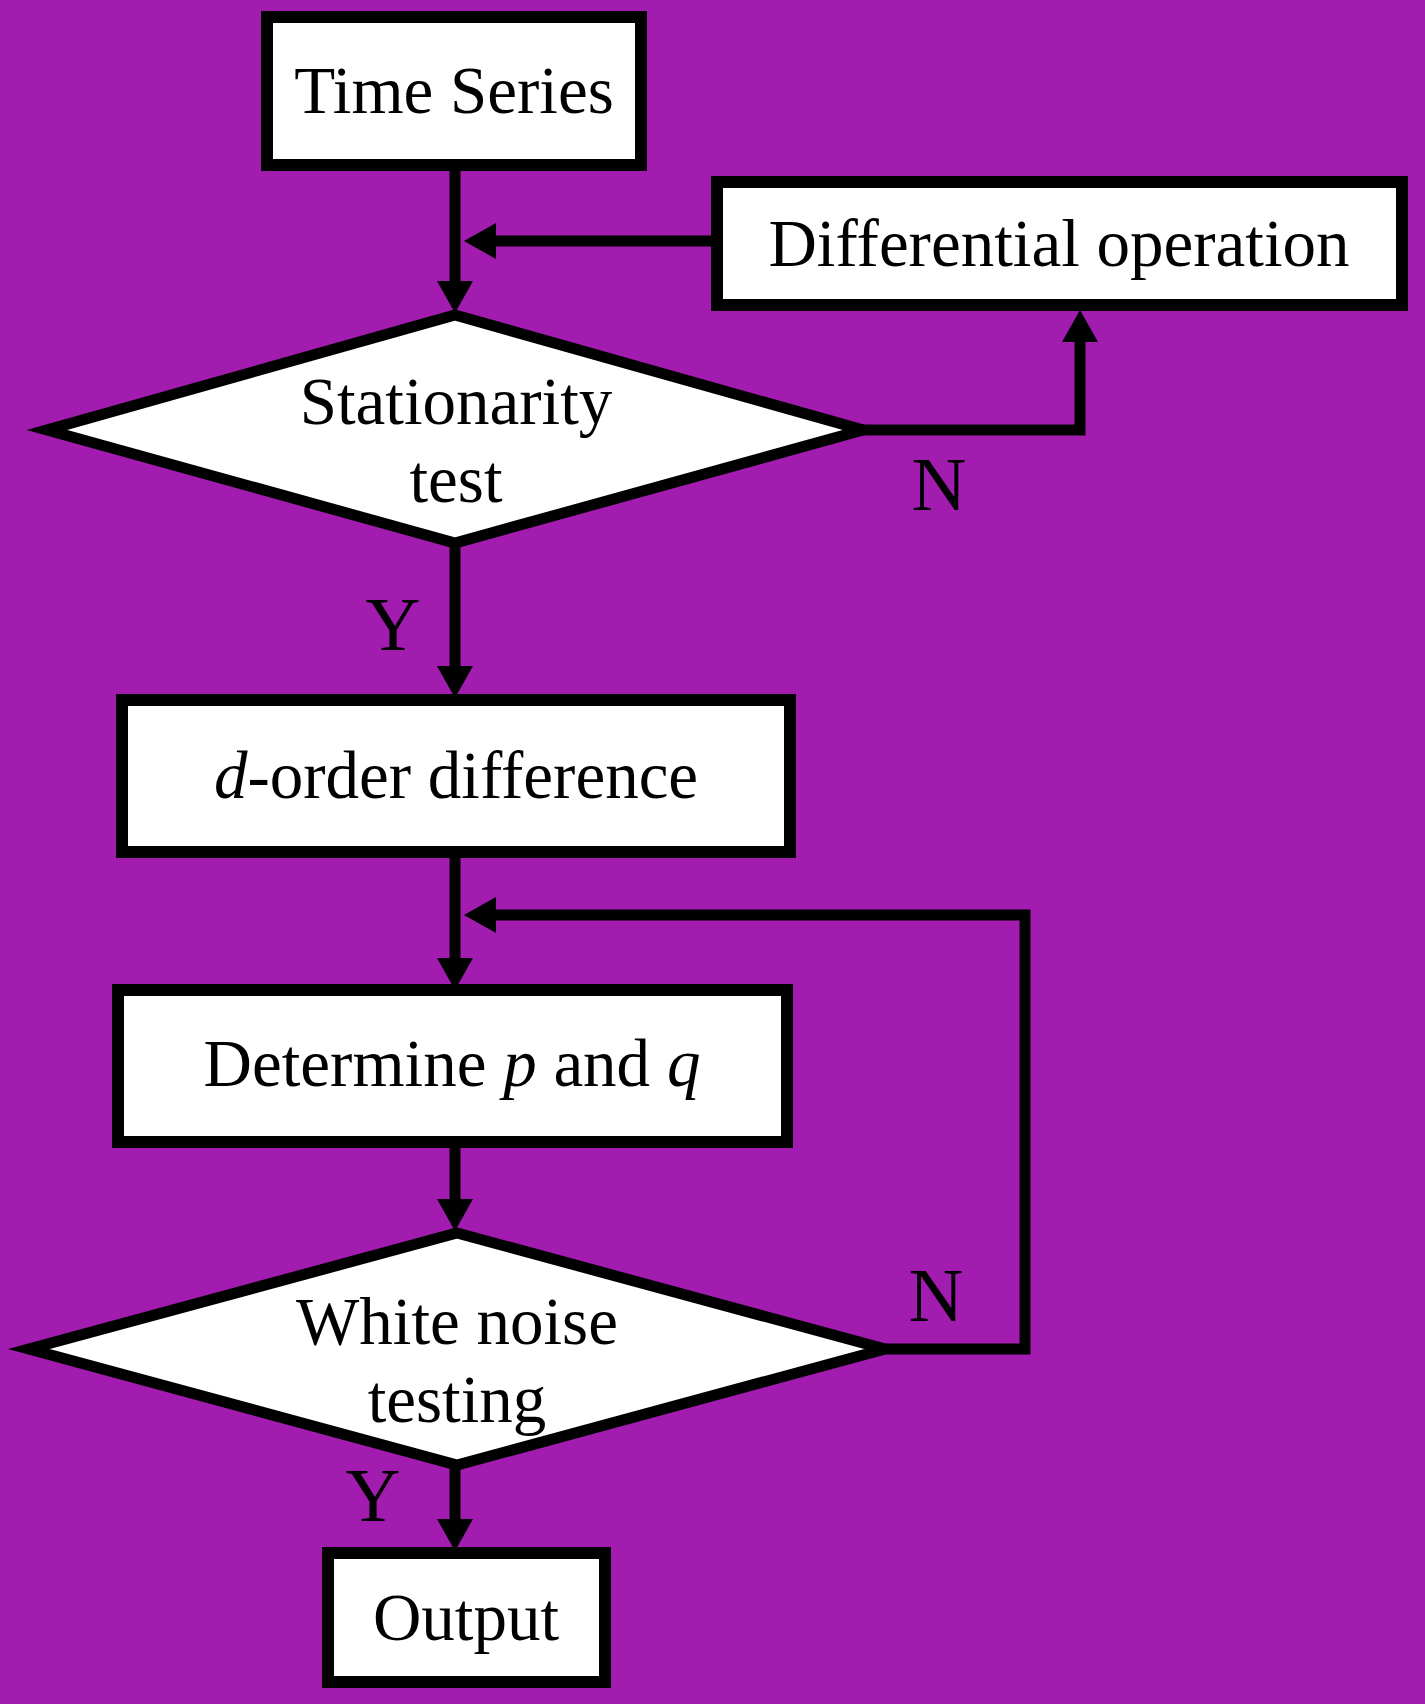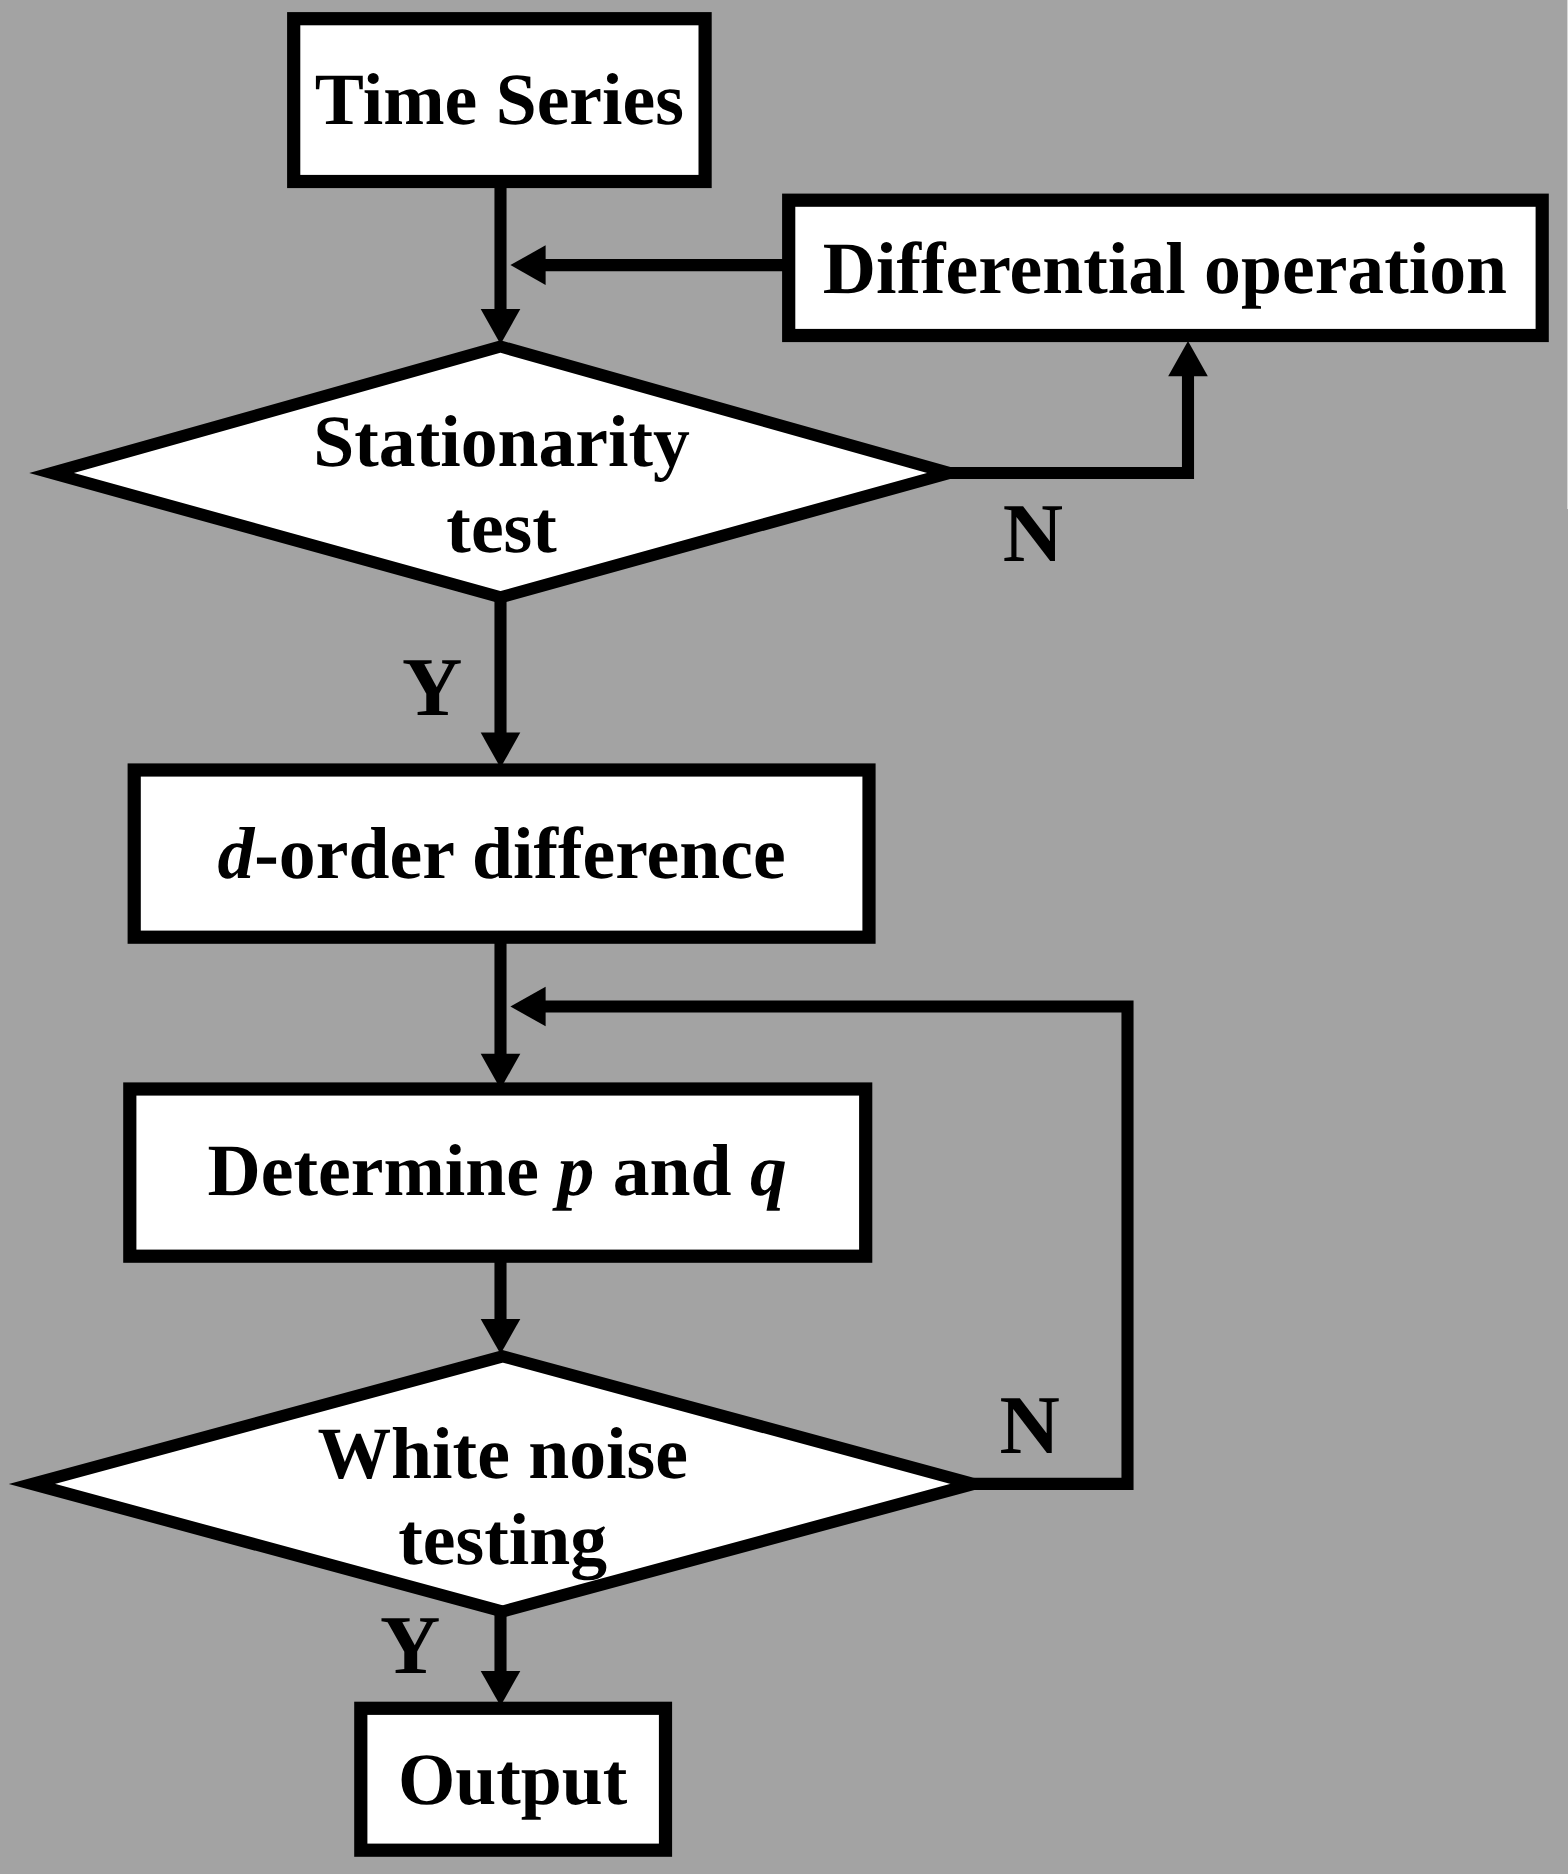--- a/index.html
+++ b/index.html
@@ -4,23 +4,22 @@
 <style>
   html, body {
     margin: 0;
     padding: 0;
     background: #ffffff;
   }
   .canvas-wrap {
     position: relative;
     width: 1425px;
     height: 1704px;
-    background: #a3a3a3;
+    background: #a21caf;
     overflow: hidden;
-    font-weight: bold;
   }
   svg text {
     font-family: "Liberation Serif", "DejaVu Serif", serif;
     fill: #000000;
   }
   .node-label {
     font-size: 67px;
   }
   .branch-label {
     font-size: 76px;

